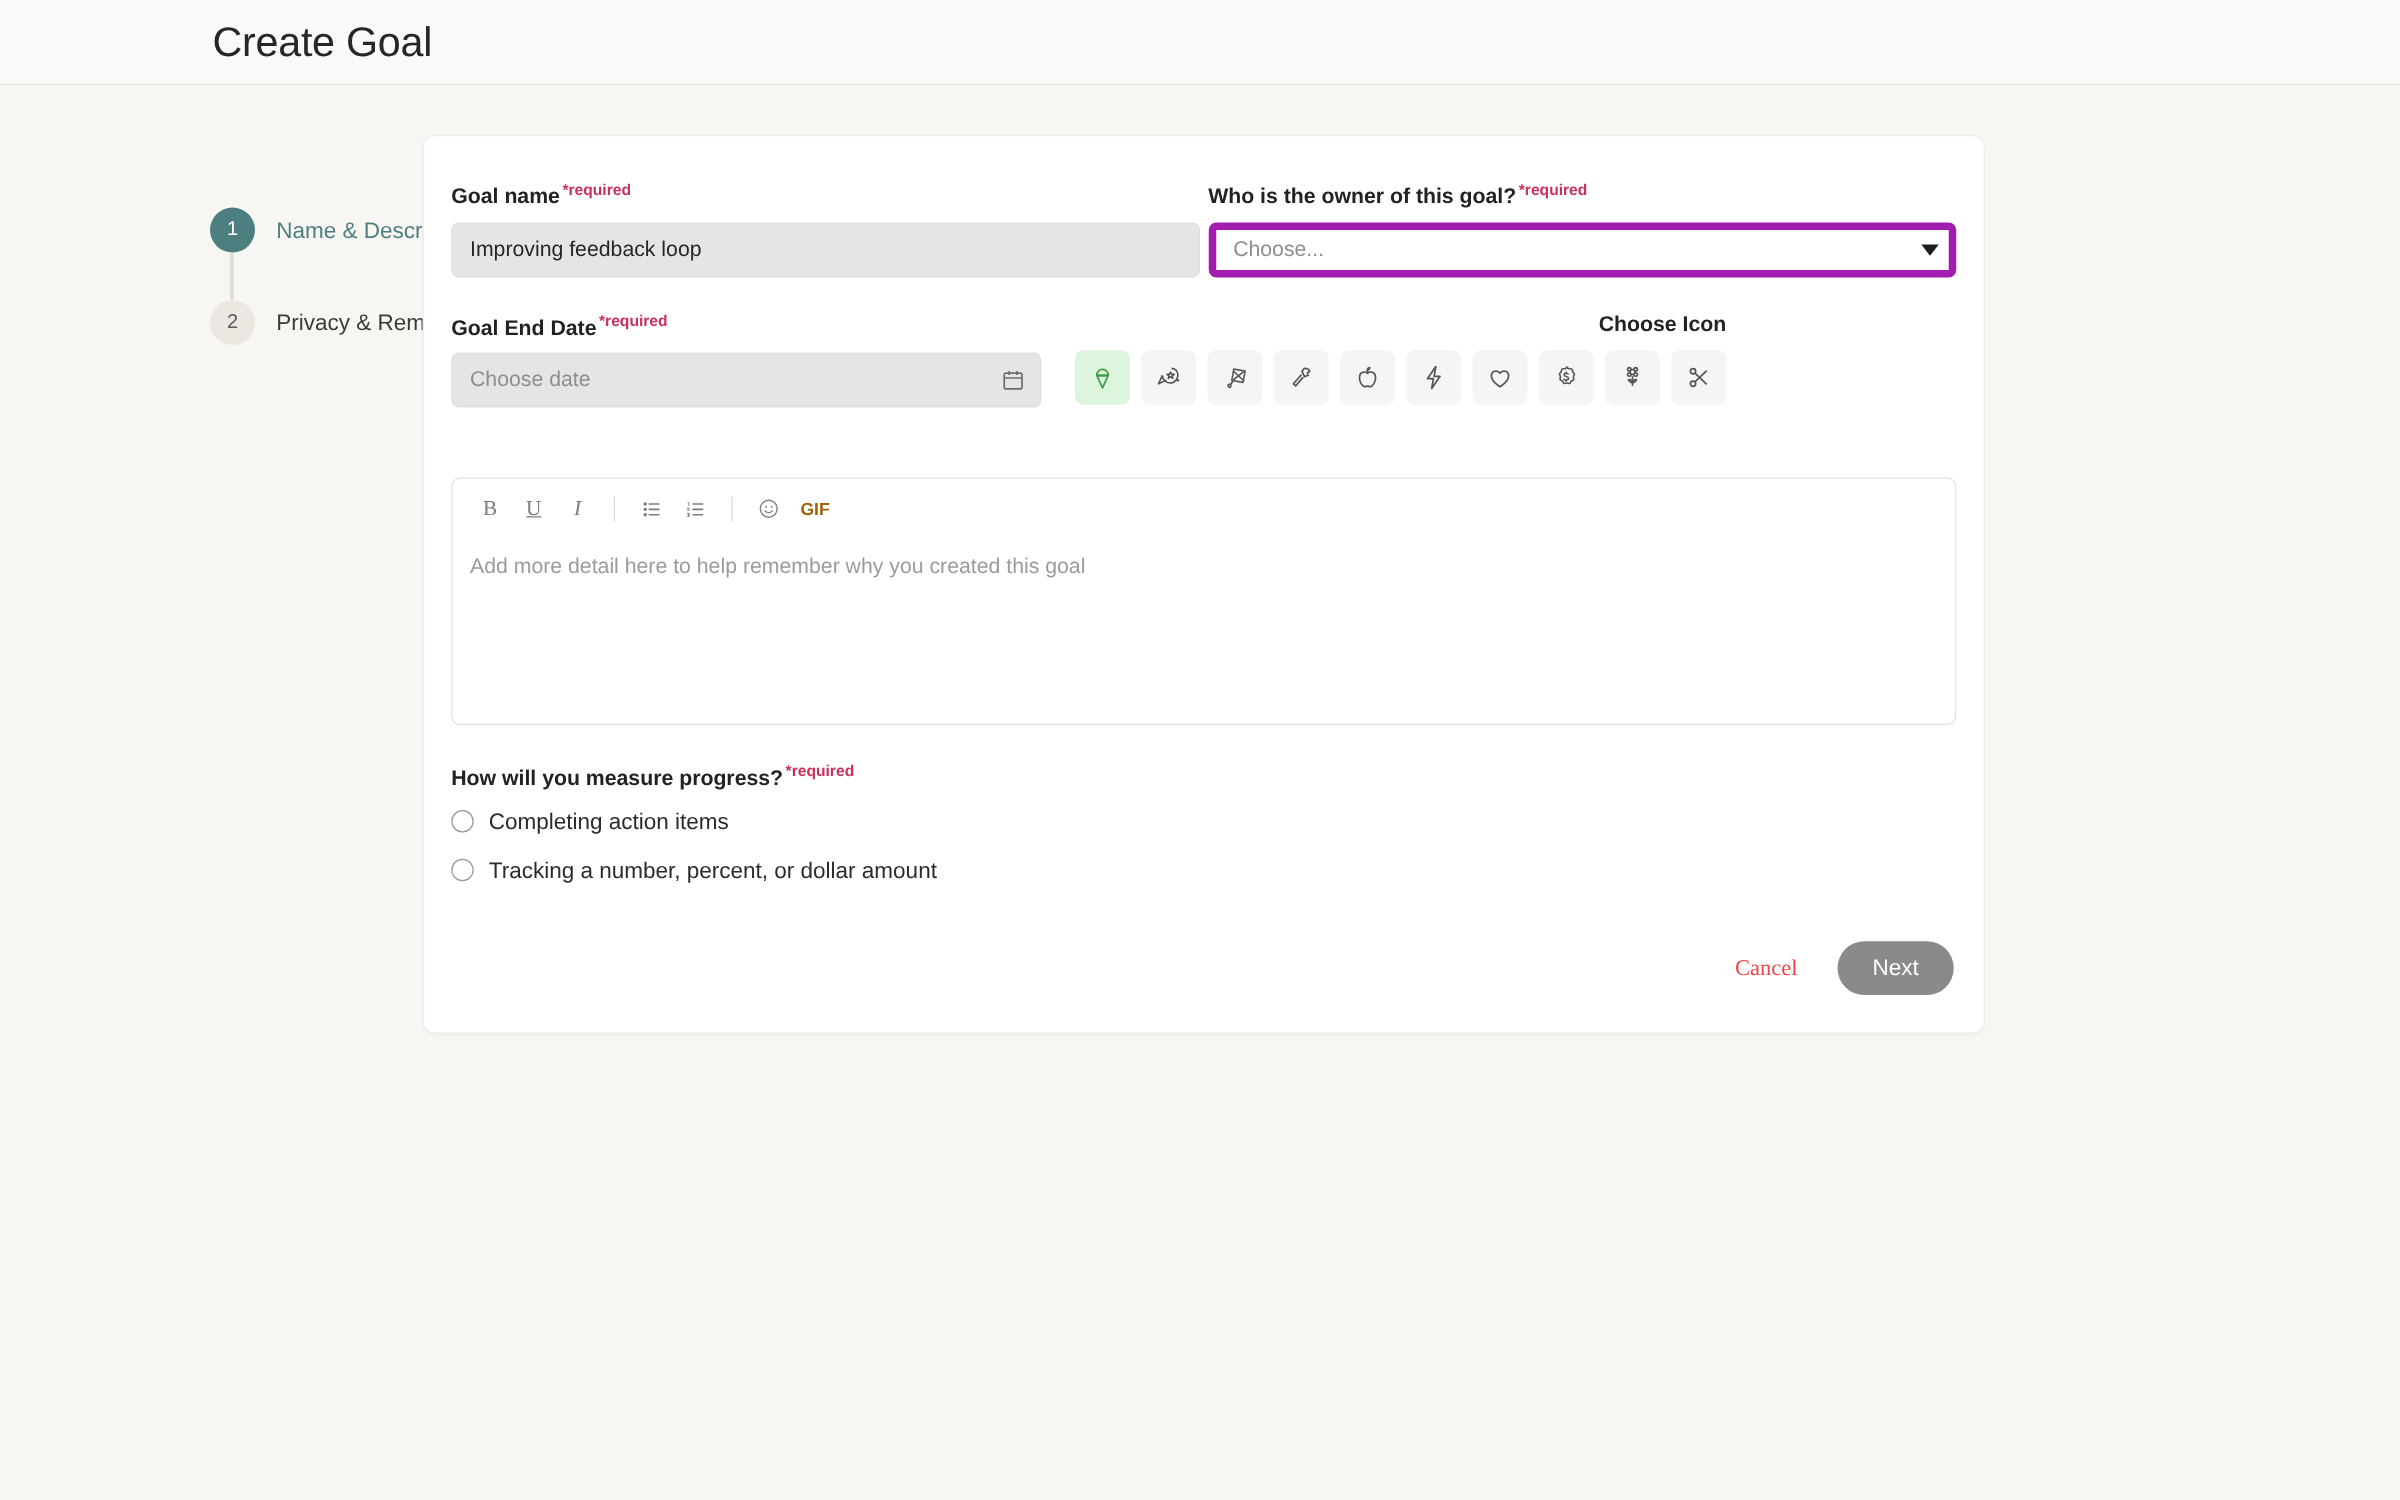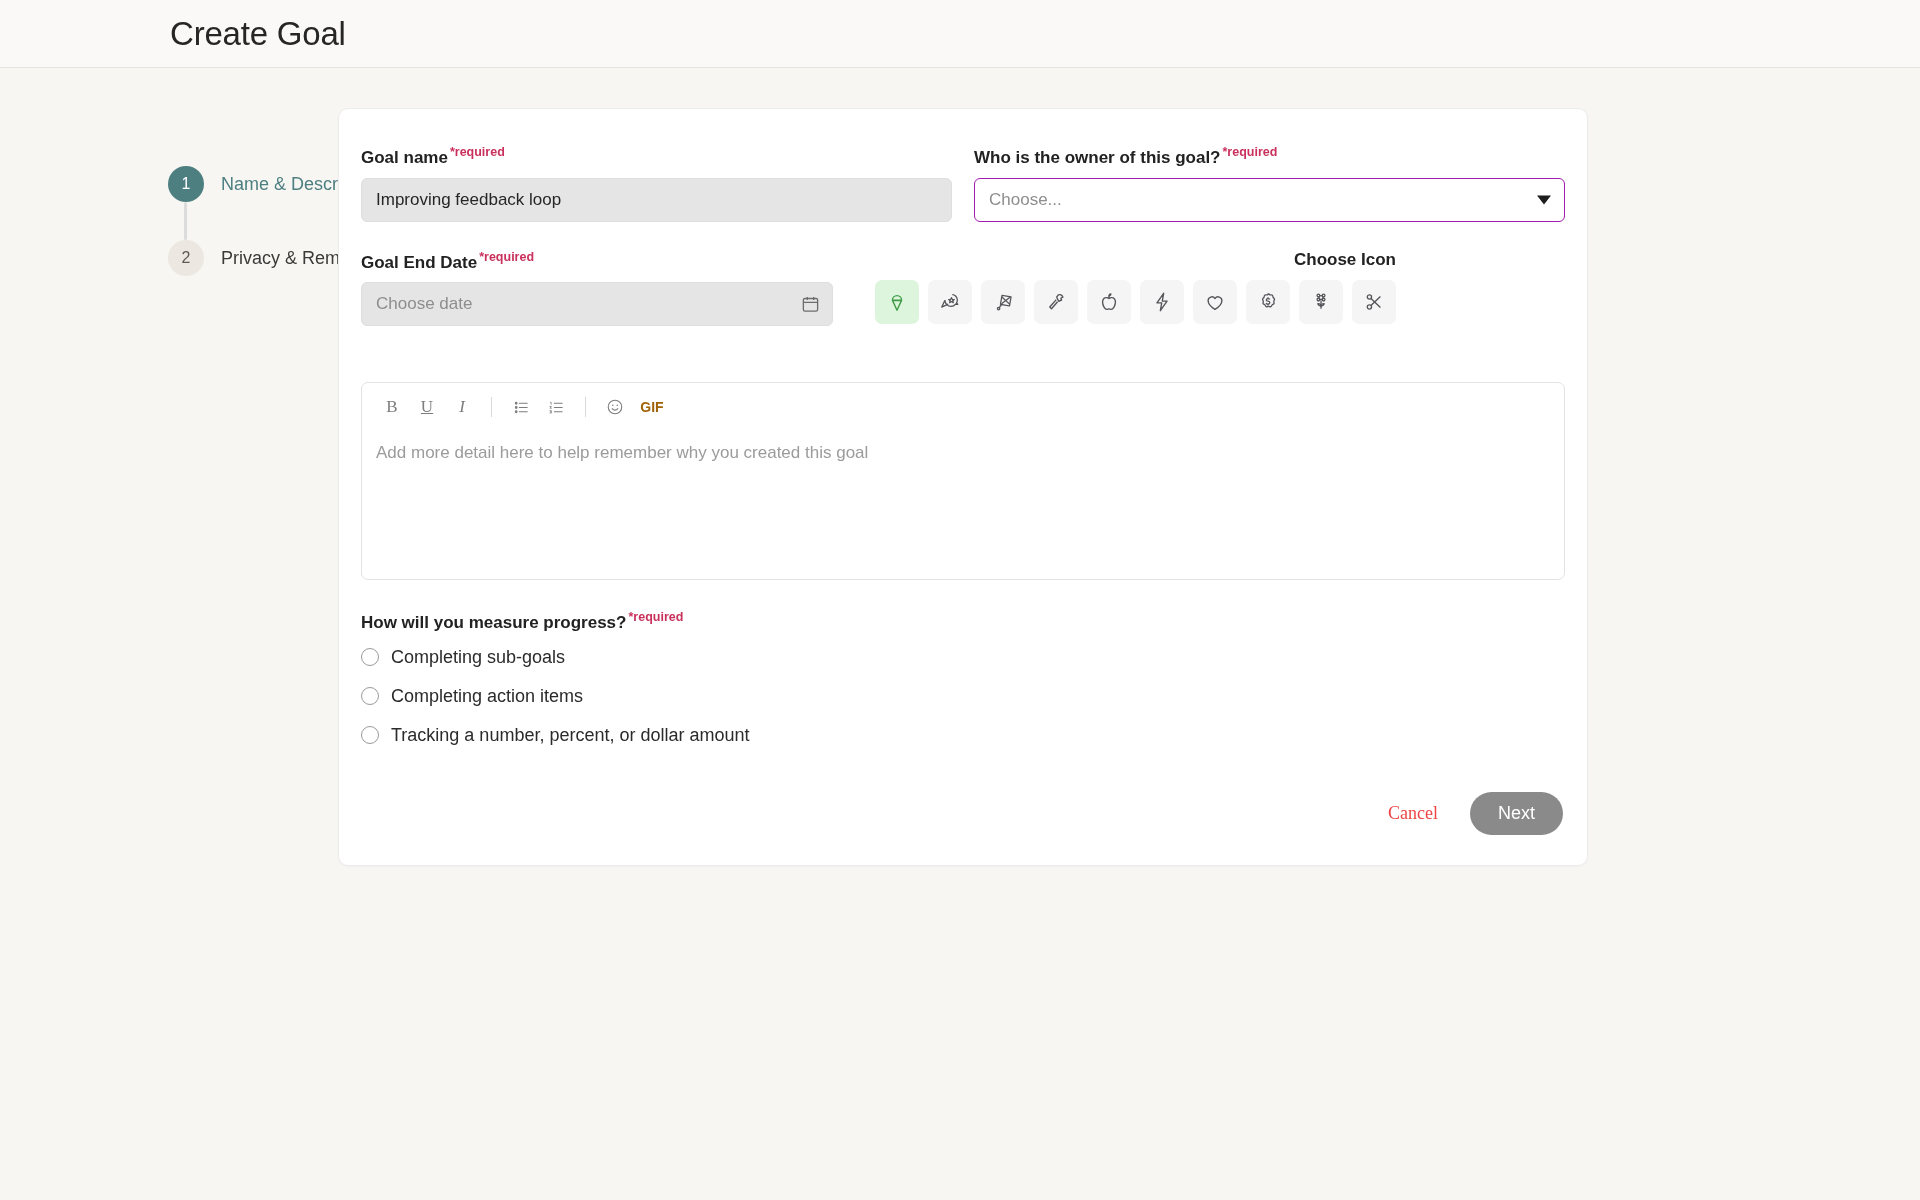--- a/index.html
+++ b/index.html
@@ -62,21 +62,21 @@
     background: #ffffff;
     border: 1px solid #ececec;
     border-radius: 10px;
     width: 1250px;
     margin-left: 8px;
     padding: 36px 22px 30px 22px;
     box-shadow: 0 1px 2px rgba(0,0,0,0.03);
   }
   .card-inner { padding: 0 0px; }
 
-  .row { display: flex; gap: 22px; }
+  .row { display: flex; gap: 7px; }
   .col { flex: 1 1 0; min-width: 0; }
 
   .field-label {
     font-size: 17px;
     font-weight: 700;
     color: #222;
     margin-bottom: 10px;
     display: block;
   }
   .req {
@@ -97,21 +97,21 @@
     font-family: "Liberation Sans", sans-serif;
     color: #262626;
     background: #e5e5e5;
     outline: none;
   }
   .text-input::placeholder { color: #8e8e8e; }
 
   .select-wrap { position: relative; width: 100%; }
   .select-box {
     width: 100%; height: 44px;
-    border: 1px solid #a21caf; border-radius: 6px;
+    border: 6px solid #a21caf; border-radius: 6px;
     display: flex; align-items: center;
     padding: 0 14px;
     font-size: 17px; color: #8e8e8e;
     background: #fff;
   }
   .select-caret {
     position: absolute; right: 14px; top: 50%;
     transform: translateY(-50%);
     width: 0; height: 0;
     border-left: 7px solid transparent;
@@ -405,24 +405,20 @@
       </div>
 
       <div class="measure">
         <label class="field-label">
           <span>How will you measure progress?</span><span class="req">*required</span>
         </label>
 
         <div class="radio-list">
           <div class="radio-row">
             <span class="radio-dot"></span>
-            <span class="radio-text">Completing sub-goals</span>
-          </div>
-          <div class="radio-row">
-            <span class="radio-dot"></span>
             <span class="radio-text">Completing action items</span>
           </div>
           <div class="radio-row">
             <span class="radio-dot"></span>
             <span class="radio-text">Tracking a number, percent, or dollar amount</span>
           </div>
         </div>
       </div>
 
       <div class="card-footer">

